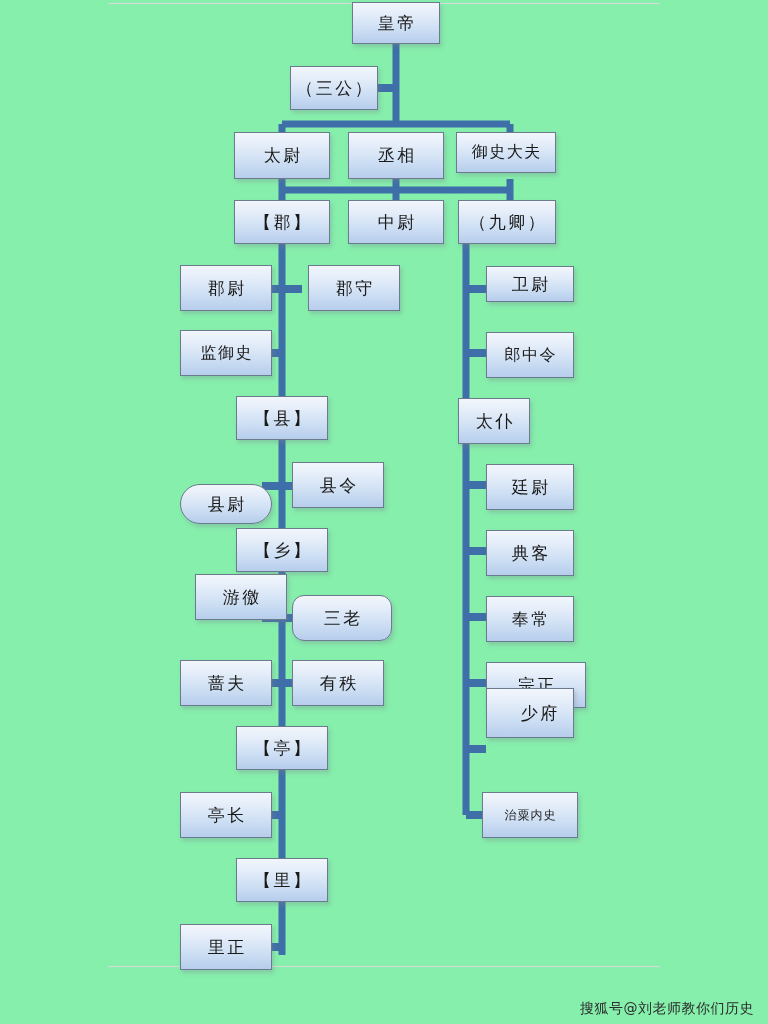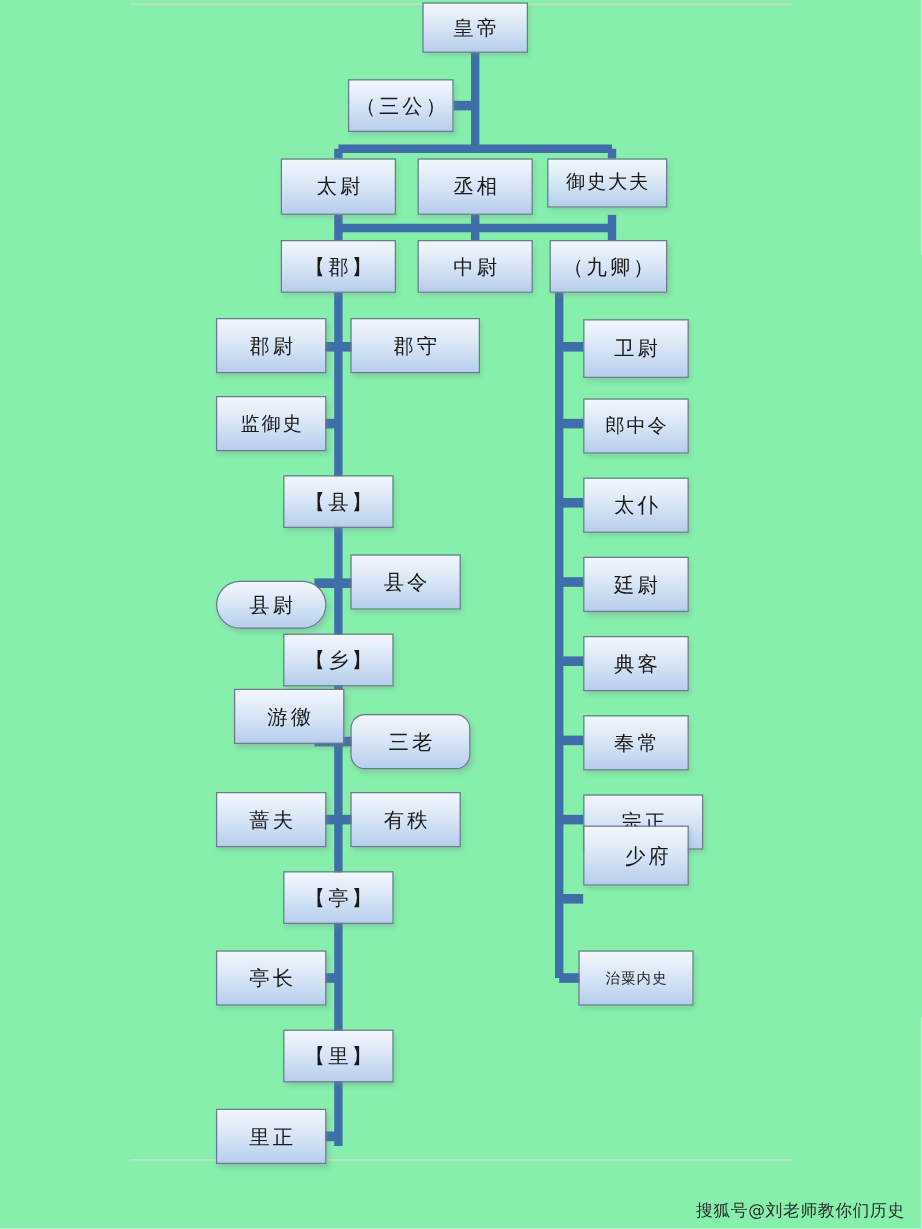--- a/index.html
+++ b/index.html
@@ -157,21 +157,21 @@
   <div class="node" style="left:348px; top:200px; width:96px; height:44px;">
     <span>中尉</span>
   </div>
   <div class="node" style="left:458px; top:200px; width:98px; height:44px;">
     <span>（九卿）</span>
   </div>
 
   <div class="node" style="left:180px; top:265px; width:92px; height:46px;">
     <span>郡尉</span>
   </div>
-  <div class="node" style="left:292px; top:265px; width:108px; height:46px;">
+  <div class="node" style="left:308px; top:265px; width:92px; height:46px;">
     <span>郡守</span>
   </div>
 
   <div class="node small" style="left:180px; top:330px; width:92px; height:46px;">
     <span>监御史</span>
   </div>
 
   <div class="node" style="left:236px; top:396px; width:92px; height:44px;">
     <span>【县】</span>
   </div>
@@ -210,27 +210,27 @@
   </div>
 
   <div class="node" style="left:236px; top:858px; width:92px; height:44px;">
     <span>【里】</span>
   </div>
 
   <div class="node" style="left:180px; top:924px; width:92px; height:46px;">
     <span>里正</span>
   </div>
 
-  <div class="node" style="left:486px; top:266px; width:88px; height:49px;">
+  <div class="node" style="left:486px; top:266px; width:88px; height:36px;">
     <span>卫尉</span>
   </div>
   <div class="node small" style="left:486px; top:332px; width:88px; height:46px;">
     <span>郎中令</span>
   </div>
-  <div class="node" style="left:486px; top:398px; width:88px; height:46px;">
+  <div class="node" style="left:458px; top:398px; width:72px; height:46px;">
     <span>太仆</span>
   </div>
   <div class="node" style="left:486px; top:464px; width:88px; height:46px;">
     <span>廷尉</span>
   </div>
   <div class="node" style="left:486px; top:530px; width:88px; height:46px;">
     <span>典客</span>
   </div>
   <div class="node" style="left:486px; top:596px; width:88px; height:46px;">
     <span>奉常</span>

